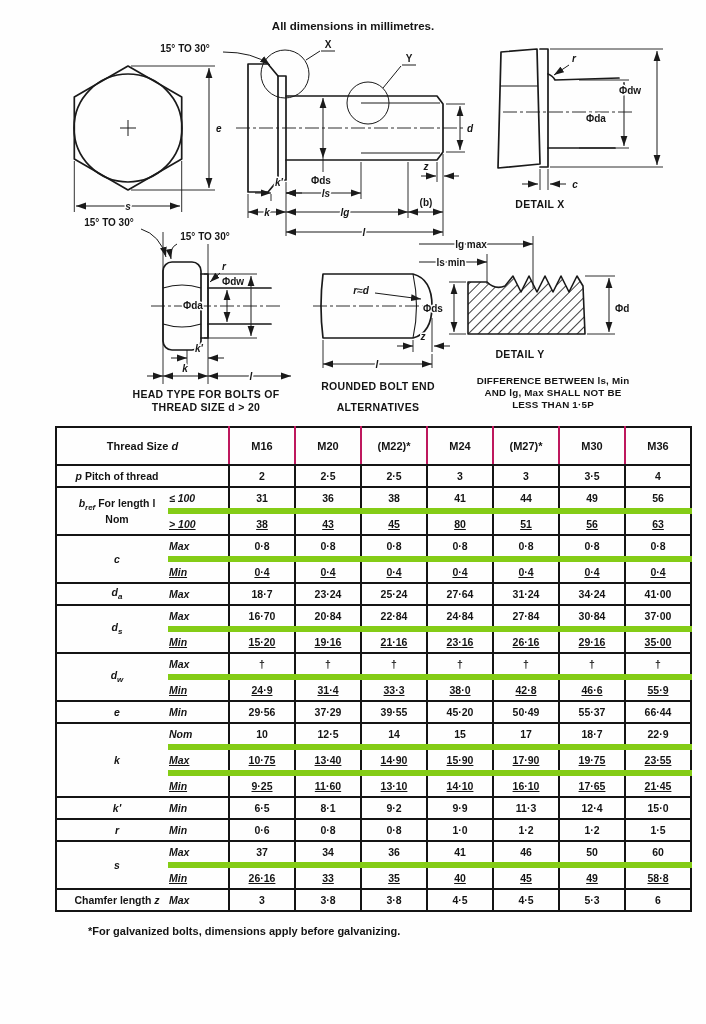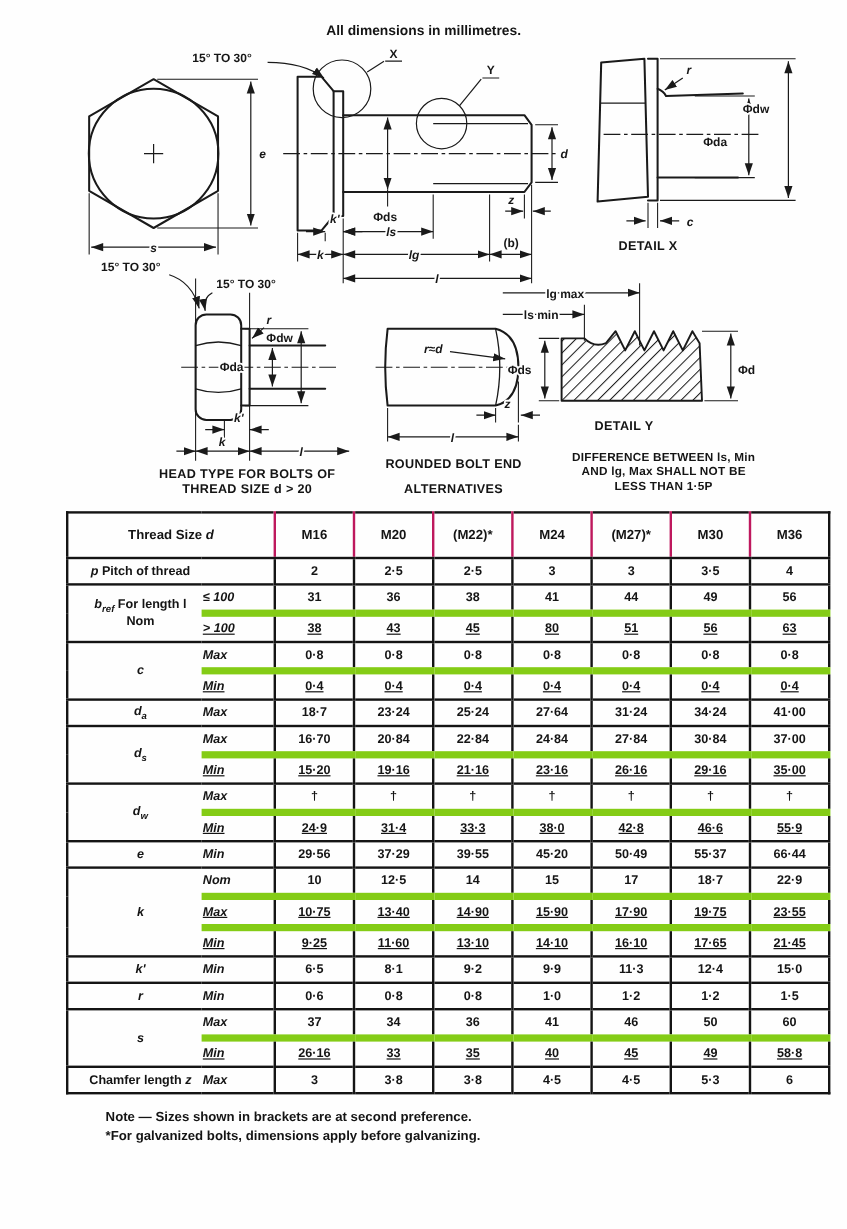--- a/index.html
+++ b/index.html
@@ -440,18 +440,17 @@
           <td class="val-cell">3·8</td>
           <td class="val-cell">4·5</td>
           <td class="val-cell">4·5</td>
           <td class="val-cell">5·3</td>
           <td class="val-cell">6</td>
         </tr>
       </tbody>
   </table>
 
   <div class="notes">
-    <div>Note — Sizes shown in brackets are at second preference.</div>
     <div>*For galvanized bolts, dimensions apply before galvanizing.</div>
 
   </div>
 
 </div>
 
 </body></html>

